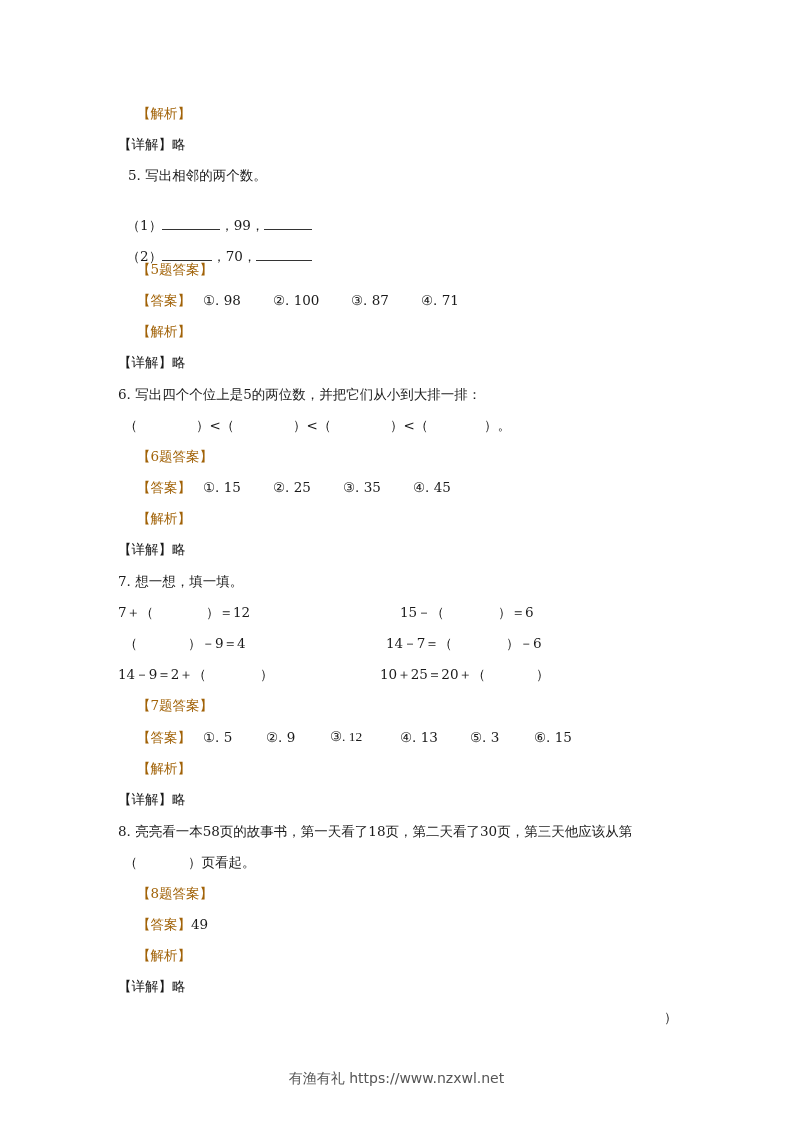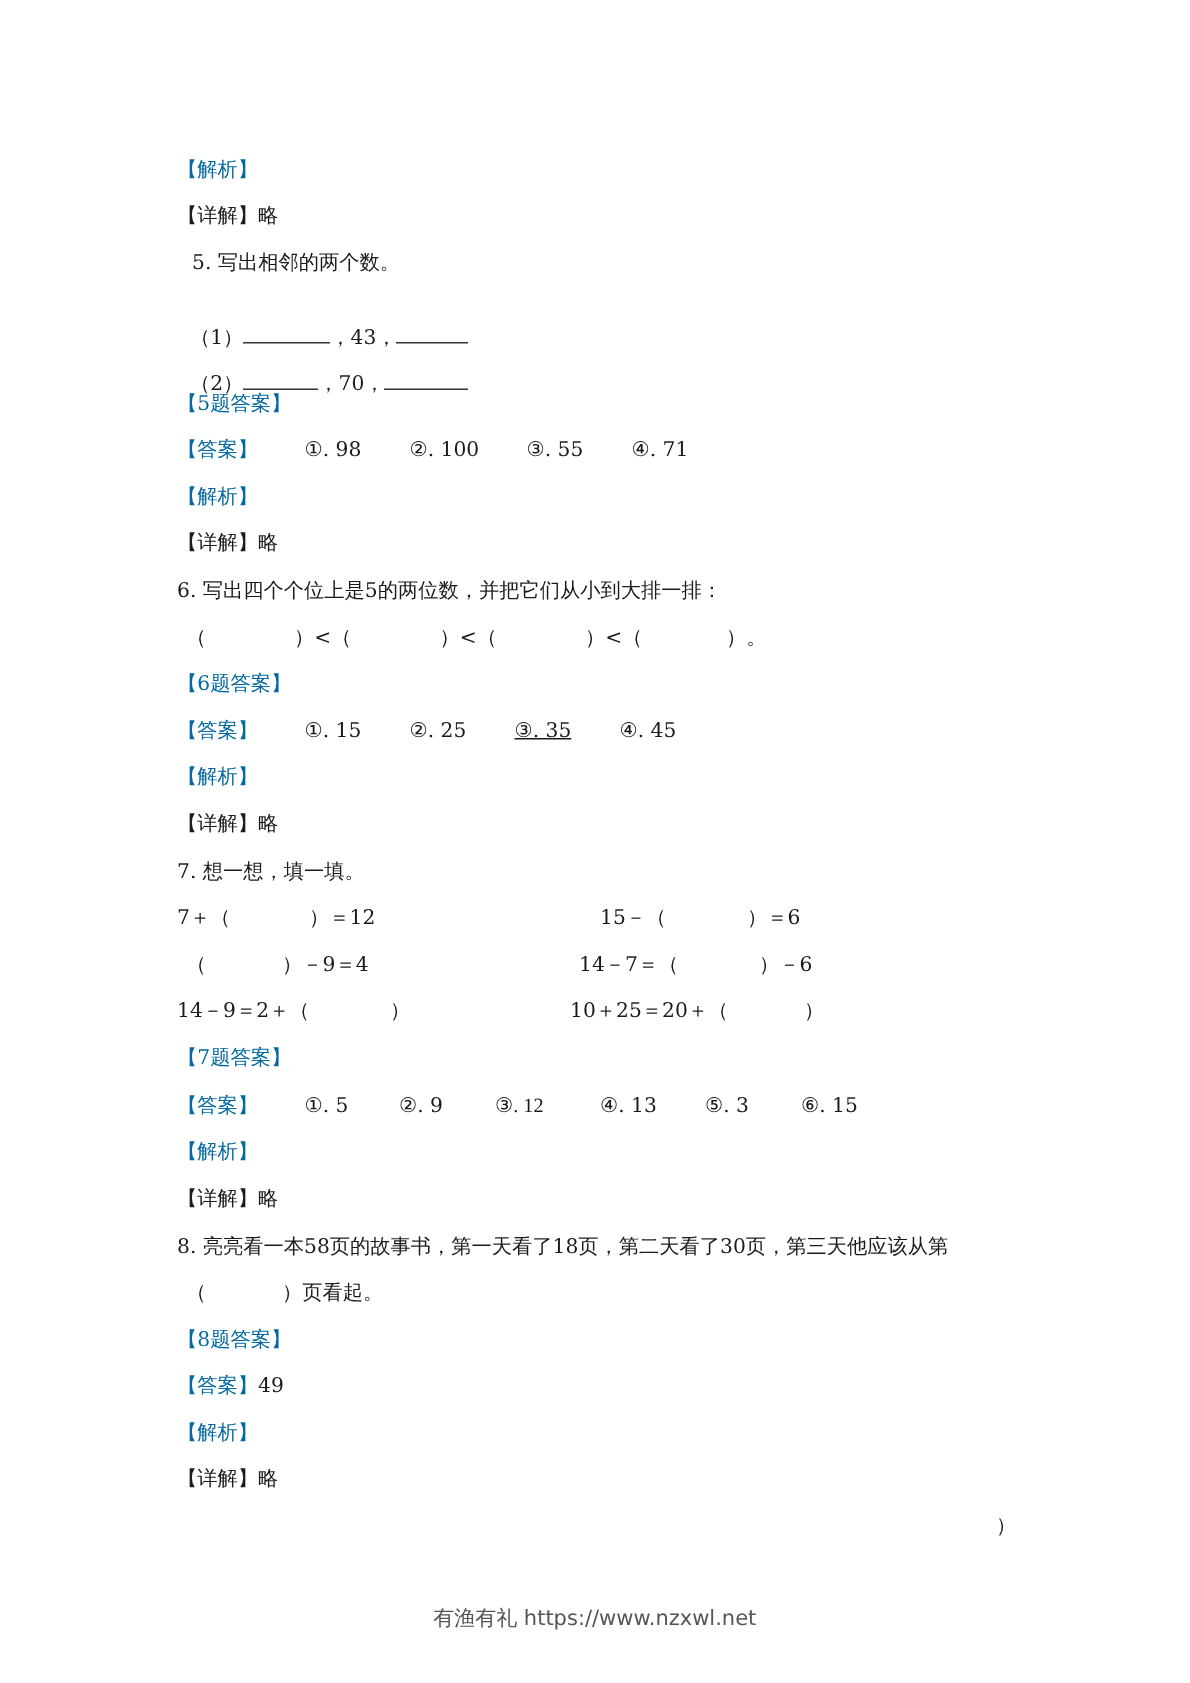--- a/index.html
+++ b/index.html
@@ -16,21 +16,22 @@
       color: #1a1a1a;
     }
     .line {
       position: absolute;
       left: 118px;
       font-size: 13.5px;
       line-height: 18px;
       white-space: pre;
     }
     .label {
-      color: #0369a1;
+      color: #a16207;
+      margin-left: 19px;
     }
     .blank {
       display: inline-block;
       border-bottom: 1px solid #333;
       height: 12px;
       vertical-align: baseline;
     }
     .ans-item {
       position: absolute;
       top: 0;
@@ -53,50 +54,50 @@
     }
   </style>
 </head>
 <body>
 
 <div class="line label" style="top:104px;">【解析】</div>
 <div class="line" style="top:135px;">【详解】略</div>
 
 <div class="line" style="top:166px;margin-left:10px;">5. 写出相邻的两个数。</div>
 <div class="line" style="top:198px;">
-  <span>（1）</span><span class="blank" style="width:58px;"></span><span>，43，</span><span class="blank" style="width:48px;"></span>
+  <span>（1）</span><span class="blank" style="width:58px;"></span><span>，99，</span><span class="blank" style="width:48px;"></span>
 </div>
 <div class="line" style="top:229px;">
   <span>（2）</span><span class="blank" style="width:50px;"></span><span>，70，</span><span class="blank" style="width:56px;"></span>
 </div>
 <div class="line label" style="top:260px;">【5题答案】</div>
 <div class="line" style="top:291px; width:600px; height:18px;">
   <span class="ans-item label" style="left:0;">【答案】</span>
   <span class="ans-item" style="left:85px;">①. 98</span>
   <span class="ans-item" style="left:155px;">②. 100</span>
-  <span class="ans-item" style="left:233px;">③. 55</span>
+  <span class="ans-item" style="left:233px;">③. 87</span>
   <span class="ans-item" style="left:303px;">④. 71</span>
 </div>
 <div class="line label" style="top:322px;">【解析】</div>
 <div class="line" style="top:353px;">【详解】略</div>
 
 <div class="line" style="top:385px;">6. 写出四个个位上是5的两位数，并把它们从小到大排一排：</div>
 <div class="line" style="top:416px; width:500px; height:18px;">
   <span class="cell" style="left:6px;">（</span>
   <span class="cell" style="left:78px;">）&lt;（</span>
   <span class="cell" style="left:175px;">）&lt;（</span>
   <span class="cell" style="left:272px;">）&lt;（</span>
   <span class="cell" style="left:366px;">）。</span>
 </div>
 <div class="line label" style="top:447px;">【6题答案】</div>
 <div class="line" style="top:478px; width:600px; height:18px;">
   <span class="ans-item label" style="left:0;">【答案】</span>
   <span class="ans-item" style="left:85px;">①. 15</span>
   <span class="ans-item" style="left:155px;">②. 25</span>
-  <span class="ans-item" style="left:225px;text-decoration:underline;">③. 35</span>
+  <span class="ans-item" style="left:225px;">③. 35</span>
   <span class="ans-item" style="left:295px;">④. 45</span>
 </div>
 <div class="line label" style="top:509px;">【解析】</div>
 <div class="line" style="top:540px;">【详解】略</div>
 
 <div class="line" style="top:572px;">7. 想一想，填一填。</div>
 <div class="line" style="top:603px; width:560px; height:18px;">
   <span class="cell" style="left:0;">7＋（</span>
   <span class="cell" style="left:88px;">）＝12</span>
   <span class="cell" style="left:282px;">15－（</span>

